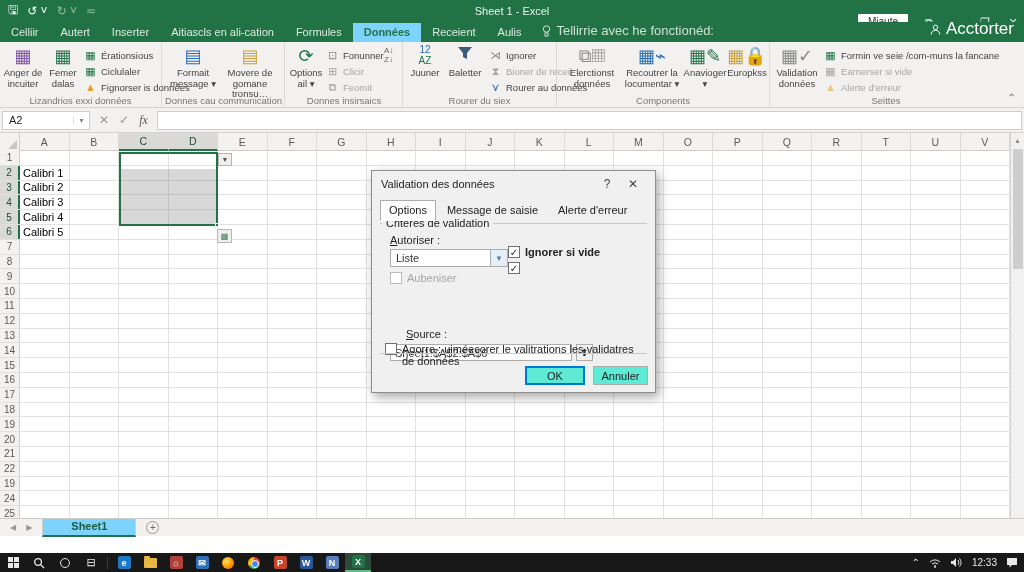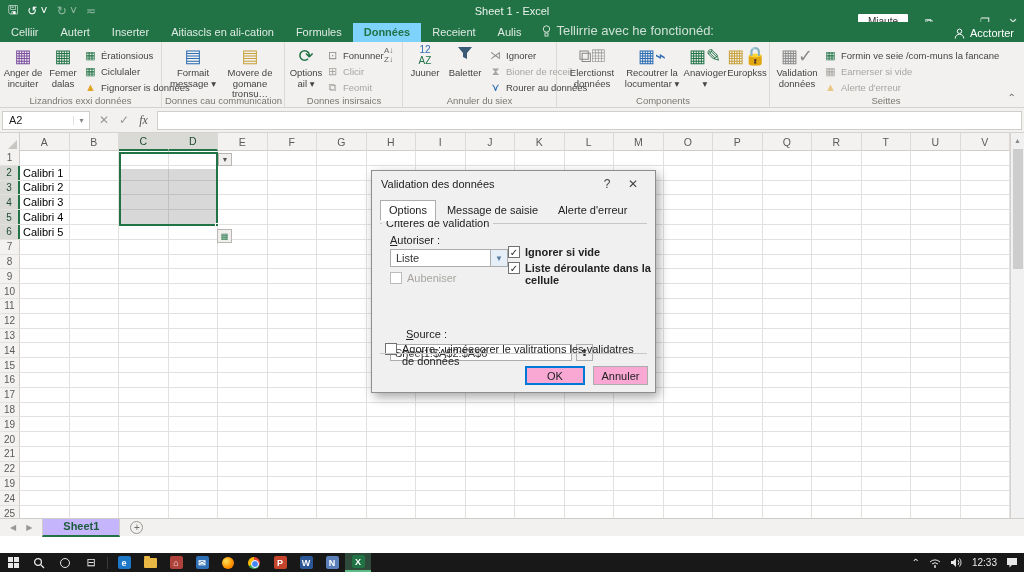--- a/index.html
+++ b/index.html
@@ -14,21 +14,21 @@
   #win-title { position:absolute; left:50%; transform:translateX(-50%); font-size:11px; color:#eaf2ec; }
   .title-right { position:absolute; right:4px; top:0; height:22px; display:flex; align-items:flex-end; gap:14px;margin-top:7px; }
   .miaute-btn { background:#fff; color:#333; font-size:10px; padding:2px 10px; border-radius:1px; }
   .win-glyph { color:#dfeae3; font-size:11px; width:14px; text-align:center; }
 
   
   #tabrow { position:absolute; left:0; top:22px; width:1024px; height:20px; background:#217346; display:flex; align-items:flex-end; color:#dfeae3; }
   .rtab { padding:3px 11px 4px; font-size:11px; cursor:default; }
   .rtab.active { background:#7dd3fc; color:#217346; font-weight:bold; }
   .tellme { display:flex; align-items:center; gap:5px; padding:3px 10px 4px; color:#cfe0d6; font-size:13px; }
-  .share { position:absolute; right:10px; bottom:3px; display:flex; gap:5px; align-items:center; color:#fff; font-size:11px; }
+  .share { position:absolute; right:10px; bottom:3px; display:flex; gap:5px; align-items:center; color:#fff; font-size:17px; }
 
   
   #ribbon { position:absolute; left:0; top:42px; width:1024px; height:66px; background:#f2f1f0; border-bottom:1px solid #d5d2cf; }
   .rgroup { position:absolute; top:0; height:66px; border-right:1px solid #dcdad7; }
   .rgroup-label { position:absolute; bottom:2px; left:0; right:0; text-align:center; font-size:9.5px; color:#7a776f; white-space:nowrap; }
   .bigbtn { position:absolute; top:2px; display:flex; flex-direction:column; align-items:center; text-align:center; font-size:9.5px; color:#444; line-height:1.12; cursor:default; }
   .bigbtn .bicon { font-size:18px; height:24px; line-height:24px; }
   .smallrow { position:absolute; height:16px; display:flex; align-items:center; gap:4px; font-size:9.5px; color:#444; white-space:nowrap; }
   .smallrow .sicon { font-size:11px; width:13px; text-align:center; }
   .disabled { color:#a8a5a0 !important; }
@@ -81,28 +81,28 @@
   .fld-label.accel::first-letter { text-decoration:underline; }
   #allow-combo { position:absolute; left:10px; top:25px; width:118px; height:18px; background:#fff; border:1px solid #adadad; display:flex; align-items:center; }
   #allow-combo .val { flex:1; padding-left:5px; }
   #allow-combo .dd { width:17px; height:100%; background:#e6eef7; border-left:1px solid #adadad; color:#5a7da2; font-size:8px; display:flex; align-items:center; justify-content:center; }
   .chk { position:absolute; display:flex; align-items:flex-start; gap:5px; color:#222; }
   .chk .box { width:12px; height:12px; background:#fff; border:1px solid #707070; display:flex; align-items:center; justify-content:center; font-size:10px; color:#222; flex:0 0 12px; }
   .chk.dis { color:#a8a5a0; } .chk.dis .box { border-color:#bbb; }
   #src-input { position:absolute; left:10px; top:120px; width:182px; height:17px; background:#fff; border:1px solid #adadad; display:flex; align-items:center; padding-left:4px; }
   #src-picker { position:absolute; left:196px; top:120px; width:17px; height:17px; background:#f0f0f0; border:1px solid #adadad; display:flex; align-items:center; justify-content:center; font-size:10px; color:#333; }
   #dlg-sep { position:absolute; left:8px; right:8px; bottom:38px; border-top:1px solid #c9c7c3; }
-  .dlg-btn { position:absolute; bottom:7px; height:19px; background:#f9a8d4; border:1px solid #adadad; display:flex; align-items:center; justify-content:center; font-size:11px; color:#222; }
+  .dlg-btn { position:absolute; bottom:7px; height:19px; background:#5eead4; border:1px solid #adadad; display:flex; align-items:center; justify-content:center; font-size:11px; color:#222; }
   #btn-ok { right:70px; width:60px; border:2px solid #0078d7; }
   #btn-cancel { right:7px; width:55px; }
 
   
   #sheettabs { position:absolute; left:0; top:518px; width:1024px; height:18px; background:#f2f1f0; border-top:1px solid #cfcdc9; display:flex; align-items:center; }
   .nav-arrows { display:flex; gap:10px; padding:0 10px; color:#9a9792; font-size:8px; }
-  #tab-sheet1 { background:#c4b5fd; border:1px solid #cfcdc9; border-top:none; border-bottom:2px solid #217346; padding:1px 20px 2px; font-weight:bold; color:#1f5c3d; height:18px; display:flex; align-items:center; }
+  #tab-sheet1 { background:#7dd3fc; border:1px solid #cfcdc9; border-top:none; border-bottom:2px solid #217346; padding:1px 28px 2px; font-weight:bold; color:#1f5c3d; height:18px; display:flex; align-items:center; }
   .add-sheet { margin-left:10px; width:13px; height:13px; border:1px solid #9a9792; border-radius:50%; color:#6f6d68; font-size:10px; line-height:11px; text-align:center; }
 
   
   #statusbar { position:absolute; left:0; top:536px; width:1024px; height:17px; background:#f2f1f0; border-top:1px solid #d5d2cf; display:flex; align-items:center; font-size:10px; color:#5c5a56;margin-top:40px; }
   #status-left { padding-left:16px; }
   #status-right { position:absolute; right:8px; display:flex; align-items:center; gap:10px; }
   .view-ic { width:20px; height:14px; display:flex; align-items:center; justify-content:center; font-size:10px; color:#6f6d68; }
   .view-ic.active { background:#d6d4d1; }
   #zoom-slider { display:flex; align-items:center; gap:7px; color:#6f6d68; }
   #zoom-slider .track { width:60px; height:2px; background:#b8b6b2; position:relative; }
@@ -252,21 +252,21 @@
         <span>Ignorer</span>
       </div>
       <div class="smallrow disabled" style="left:86px;top:21px">
         <span class="sicon">⧗</span>
         <span>Bioner de receil</span>
       </div>
       <div class="smallrow" style="left:86px;top:37px">
         <span class="sicon icn-blue">⋎</span>
         <span>Rourer au données</span>
       </div>
-      <div class="rgroup-label">Annuler du siex</div>
+      <div class="rgroup-label">Rourer du siex</div>
     </div>
 
     <div class="rgroup" style="left:557px;width:213px">
       <div class="bigbtn" style="left:6px;width:58px">
         <span class="bicon icn-gray">⧉▦</span>
         <span>Elerctionst données</span>
       </div>
       <div class="bigbtn" style="left:66px;width:58px">
         <span class="bicon icn-blue">▦⌁</span>
         <span>Recoutrer la locumentar ▾</span>
@@ -949,21 +949,20 @@
       <div id="allow-combo">
         <span class="val">Liste</span>
         <span class="dd">▼</span>
       </div>
       <div class="chk" style="left:128px;top:22px">
         <span class="box">✓</span>
         <span style="font-weight:bold">Ignorer si vide</span>
       </div>
       <div class="chk" style="left:128px;top:38px;width:148px">
         <span class="box">✓</span>
-        <span style="font-weight:bold">Liste déroulante dans la cellule</span>
       </div>
       <div class="chk dis" style="left:10px;top:48px">
         <span class="box"></span>
         <span>Aubeniser</span>
       </div>
       <span class="fld-label accel" style="left:26px;top:104px">Source :</span>
       <div id="src-input">Sheet1!$A$2:$A$6</div>
       <div id="src-picker">⬆</div>
     </div>
     <div class="chk" style="left:13px;top:172px;right:10px">

